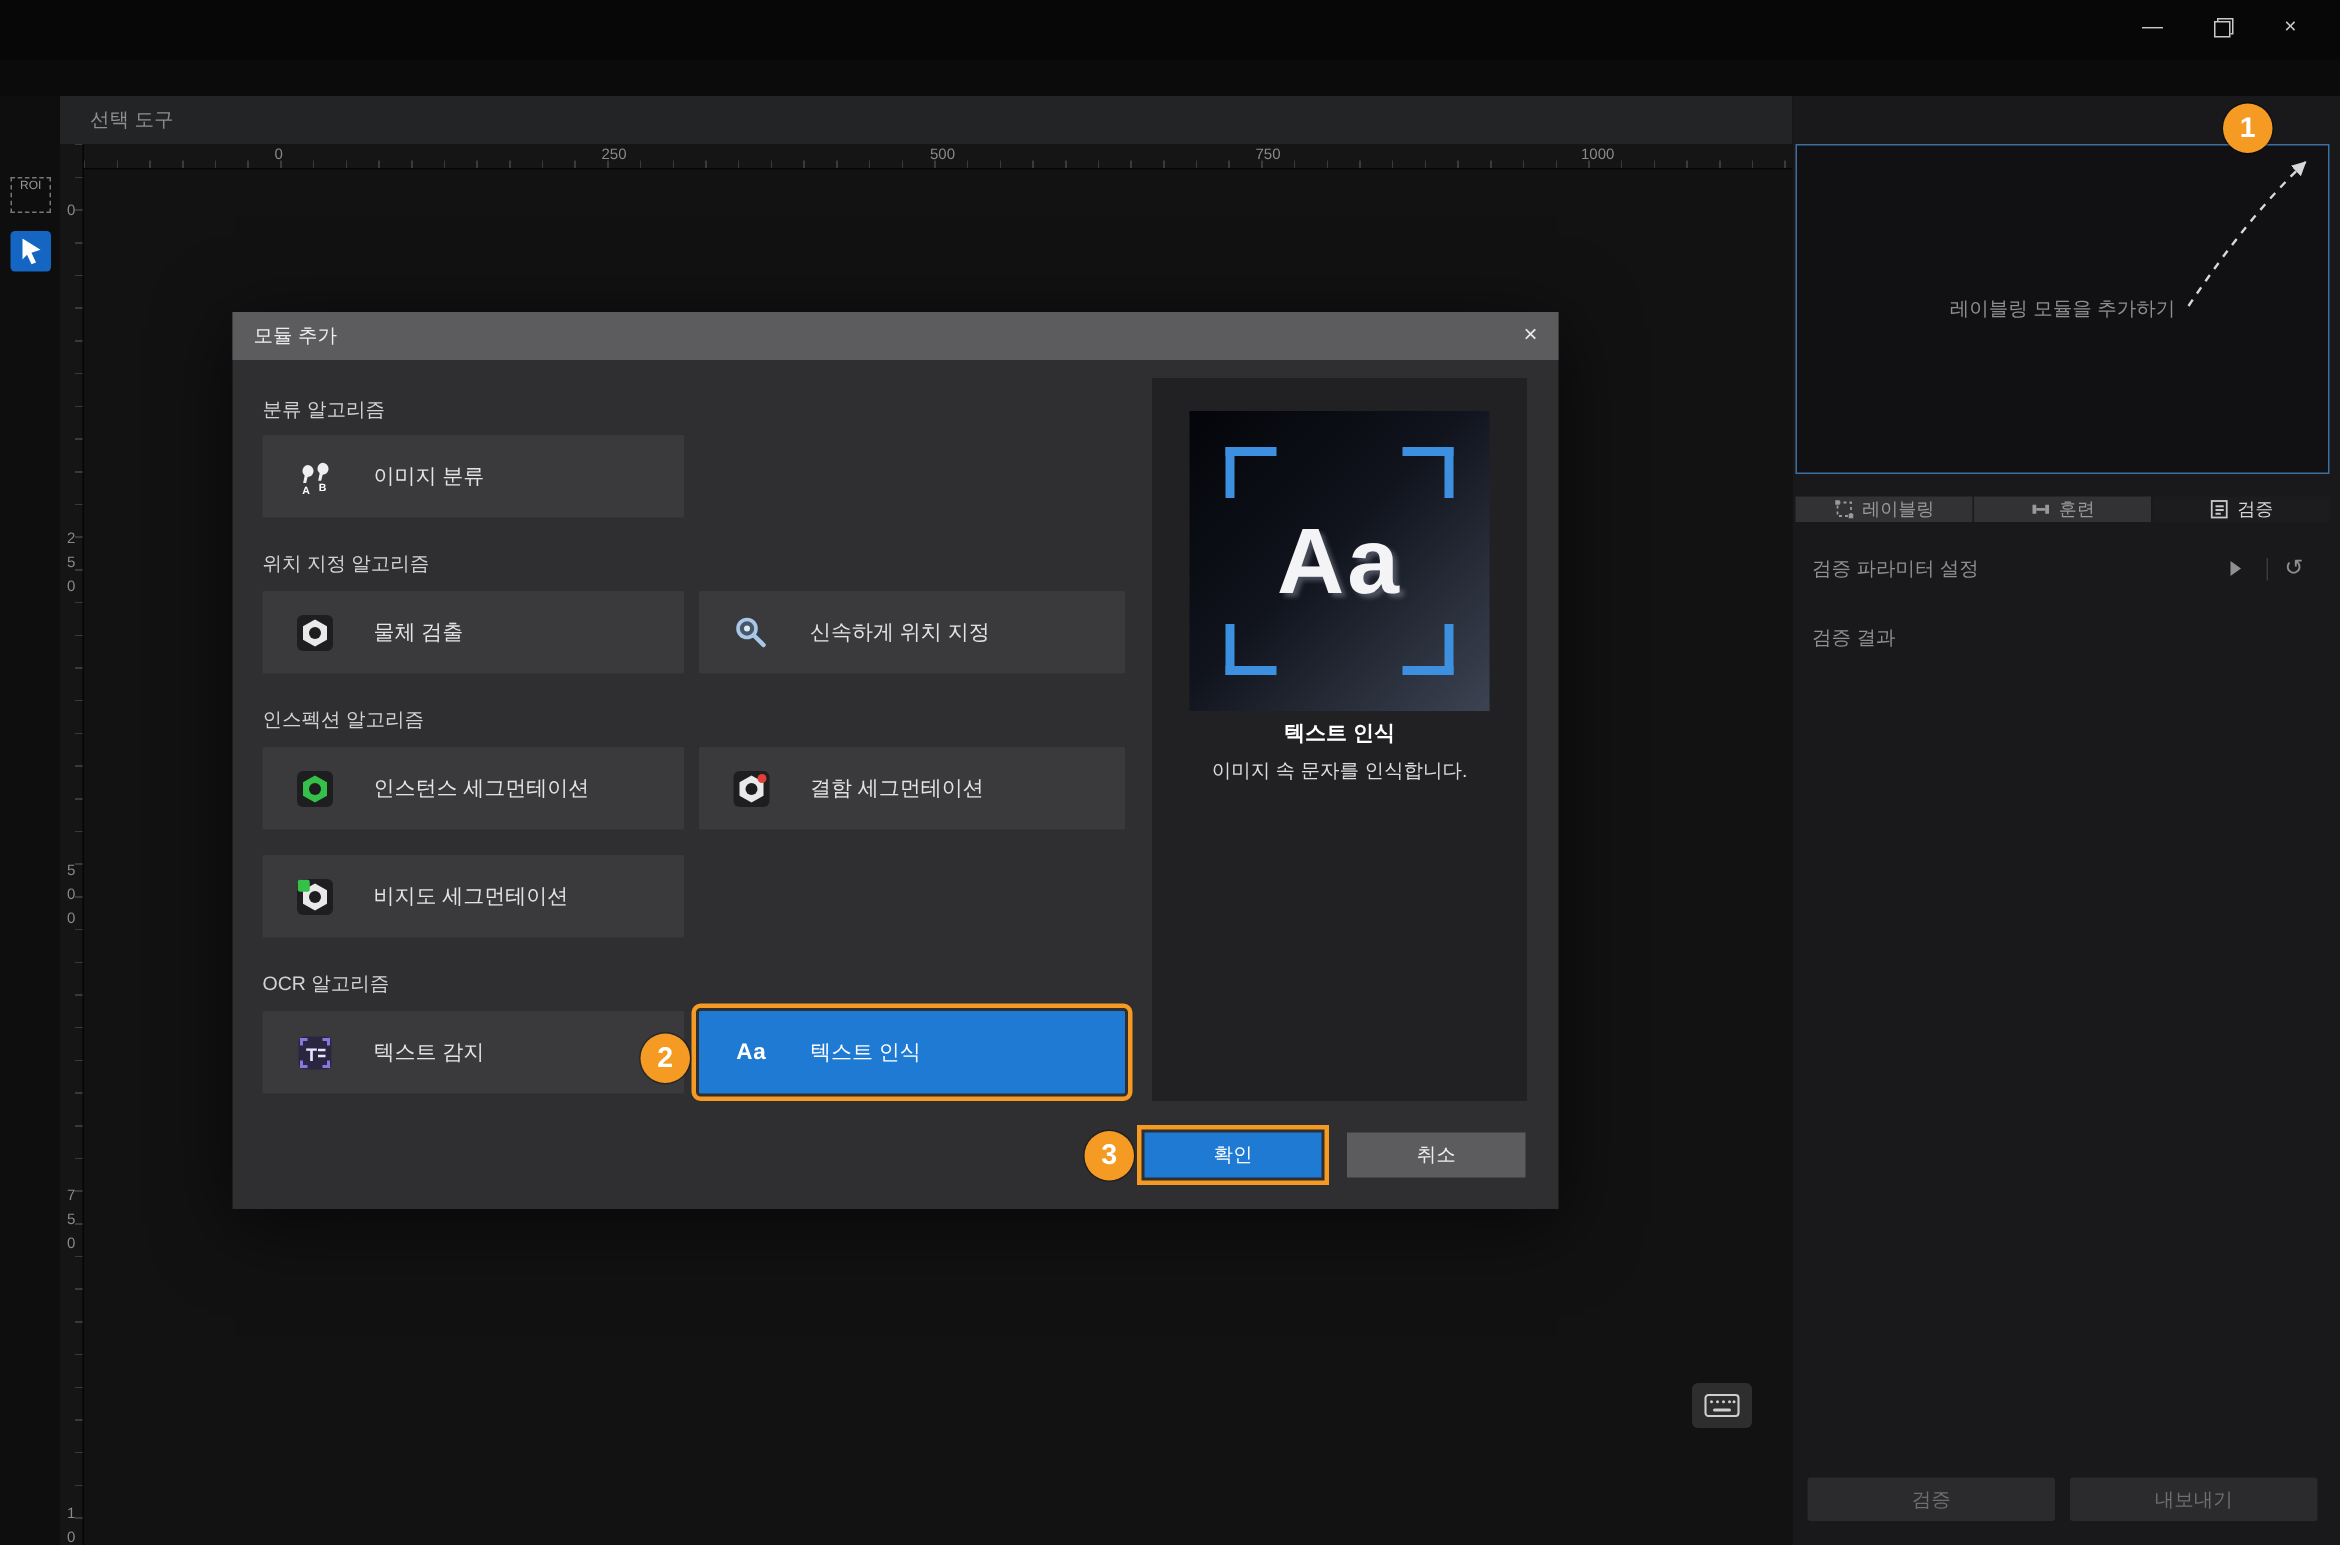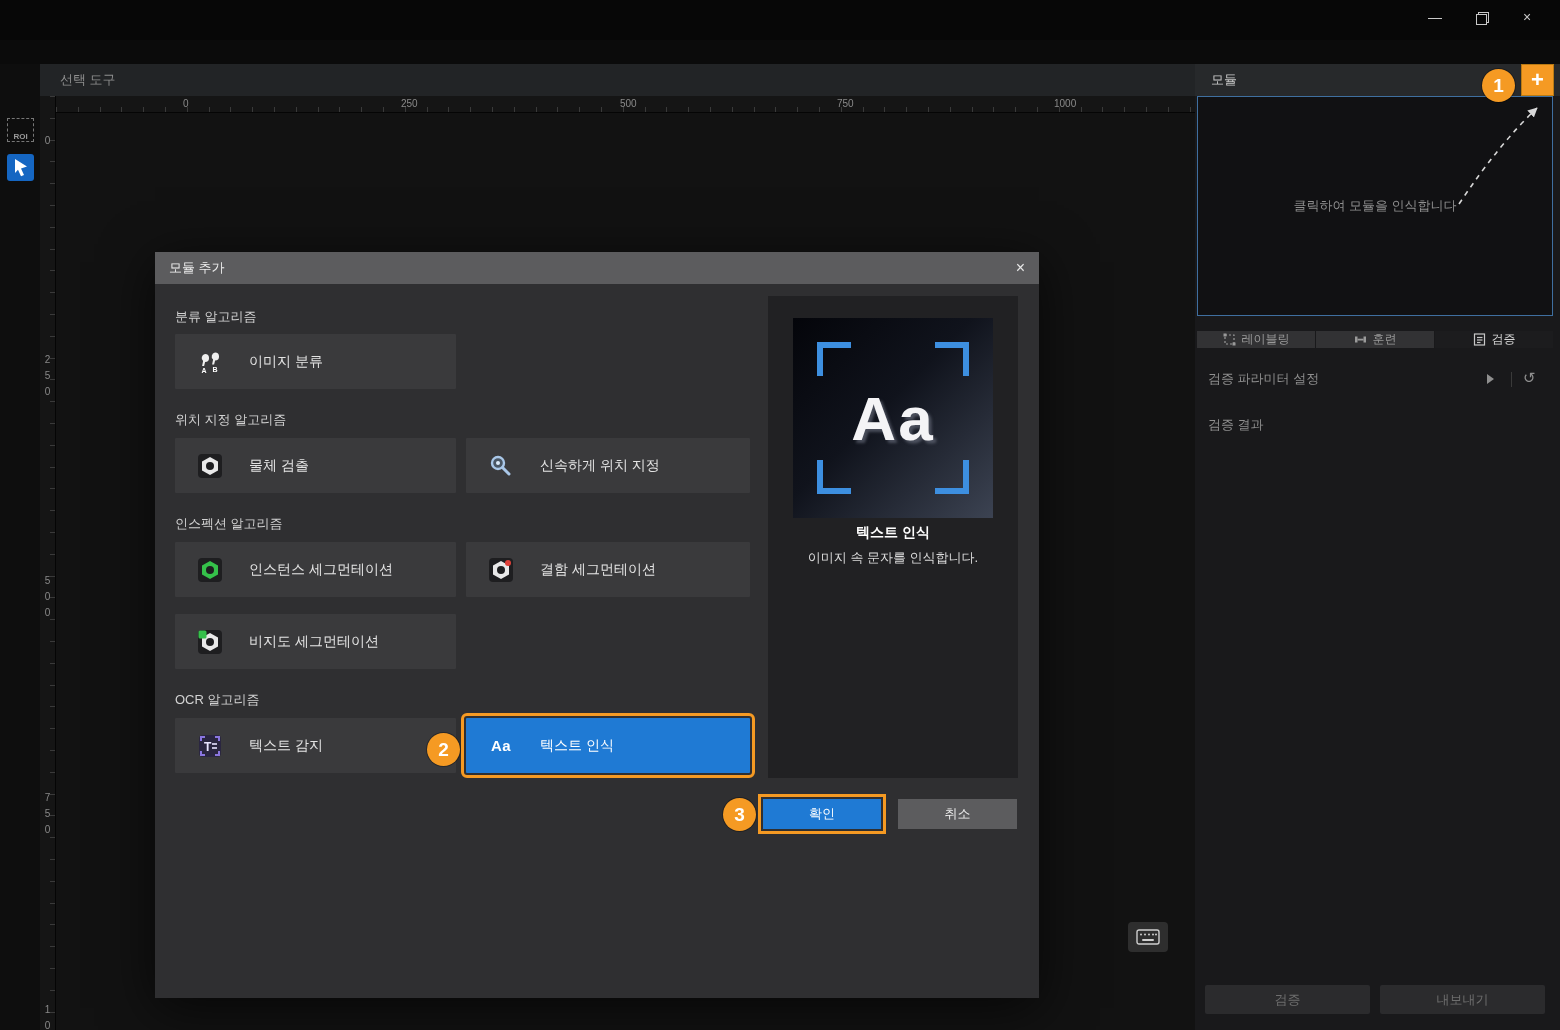--- a/index.html
+++ b/index.html
@@ -25,21 +25,21 @@
       background:repeating-linear-gradient(to right, #3a3a3a 0 1px, transparent 1px 21.8px); }
   .h-tick { position:absolute; top:2px; font-size:10px; color:#8a8a8a; }
   .v-ruler { position:absolute; left:40px; top:96px; width:16px; height:934px; background:#151515; border-right:1px solid #050505; }
   .v-ruler::after { content:""; position:absolute; top:0; bottom:0; right:0; width:5px;
       background:repeating-linear-gradient(to bottom, #3a3a3a 0 1px, transparent 1px 21.8px); }
   .v-tick { position:absolute; left:3px; width:9px; word-break:break-all; font-size:10px; line-height:16px; color:#8a8a8a; text-align:center; }
 
   
   .left-rail { position:absolute; left:0; top:64px; width:40px; height:966px; background:#0e0e0e; }
   .roi-tool { position:absolute; left:7px; top:54px; width:27px; height:24px; border:1px dashed #777; color:#9a9a9a;
-      font-size:8px; display:flex; align-items:flex-end; justify-content:center; cursor:pointer;font-weight:bold; }
+      font-size:8px; display:flex; align-items:flex-start; justify-content:center; cursor:pointer; }
   .select-tool { position:absolute; left:7px; top:90px; width:27px; height:27px; background:#1566c2; border-radius:3px; cursor:pointer; }
 
   
   .canvas { position:absolute; left:56px; top:113px; width:1139px; height:917px; background:#121212; }
   .keyboard-btn { position:absolute; left:1072px; top:809px; width:40px; height:30px; background:#2e2e2e; border-radius:4px;
       display:flex; align-items:center; justify-content:center; cursor:pointer; }
 
   
   .right-panel { position:absolute; left:1195px; top:64px; width:365px; height:966px; background:#19191b; }
   .rp-header { position:absolute; left:0; top:0; width:100%; height:32px; background:#27292b; display:flex; align-items:center; padding-left:16px; }
@@ -64,21 +64,21 @@
   .param-divider { position:absolute; left:316px; top:12px; width:1px; height:15px; background:#3a3a3a; }
   .history-icon { position:absolute; left:328px; top:9px; font-size:15px; color:#8f8f8f; cursor:pointer; }
   .result-label { position:absolute; left:13px; top:352px; font-size:13px; color:#8f8f8f; }
 
   .rp-footer-btn { position:absolute; top:921px; width:165px; height:29px; background:#2b2b2d; border-radius:2px;
       display:flex; align-items:center; justify-content:center; font-size:13px; color:#6e6e6e; cursor:pointer; }
   .btn-validate { left:10px; }
   .btn-export { left:185px; }
 
   
-  .dialog { position:absolute; left:155px; top:208px; width:884px; height:746px; background:#2f2f31; box-shadow:0 10px 50px rgba(0,0,0,.65);margin-top:44px; }
+  .dialog { position:absolute; left:155px; top:208px; width:884px; height:598px; background:#2f2f31; box-shadow:0 10px 50px rgba(0,0,0,.65); }
   .dialog-titlebar { height:32px; background:#5c5c5e; display:flex; align-items:center; padding:0 14px; cursor:move; }
   .dialog-title { font-size:13px; color:#ededed; }
   .dialog-close { margin-left:auto; font-size:16px; color:#e8e8e8; cursor:pointer; line-height:1; }
   .dialog-body { position:relative; height:566px; }
 
   .section-label { position:absolute; left:20px; font-size:13px; color:#d2d2d2; }
   .mod-btn { position:absolute; height:55px; background:#3a3a3c; display:flex; align-items:center; padding-left:22px; gap:26px;
       color:#e3e3e3; font-size:14px; cursor:pointer; border-radius:1px; }
   .col1 { left:20px; width:281px; }
   .col2 { left:311px; width:284px; }
@@ -168,29 +168,23 @@
           <circle cx="9" cy="5.5" r="1" fill="#cfcfcf"></circle>
         <circle cx="13" cy="5.5" r="1" fill="#cfcfcf"></circle>
           <circle cx="17" cy="5.5" r="1" fill="#cfcfcf"></circle>
         <circle cx="20" cy="5.5" r="1" fill="#cfcfcf"></circle>
         <rect x="6" y="10" width="12" height="2" rx="1" fill="#cfcfcf"></rect>
       </svg>
     </div>
   </div>
 
   <div class="right-panel">
-    <div class="rp-header">
-      <span class="rp-header-title">모듈</span>
-      <div class="add-module-btn">
-        <span>+</span>
-      </div>
-    </div>
 
     <div class="empty-box">
-      <span class="empty-hint">클릭하여 모듈을 인식합니다</span>
+      <span class="empty-hint">레이블링 모듈을 추가하기</span>
     </div>
     <svg class="add-arrow-svg" viewBox="0 0 356 220">
       <defs>
         <marker id="ah" markerWidth="8" markerHeight="8" refX="5.5" refY="3" orient="auto">
           <path d="M0,0 L6,3 L0,6 z" fill="#d8d8d8"></path>
         </marker>
       </defs>
       <path d="M262 108 Q 302 48 340 12" fill="none" stroke="#d8d8d8" stroke-width="1.6" stroke-dasharray="5 5" marker-end="url(#ah)"></path>
     </svg>
 

